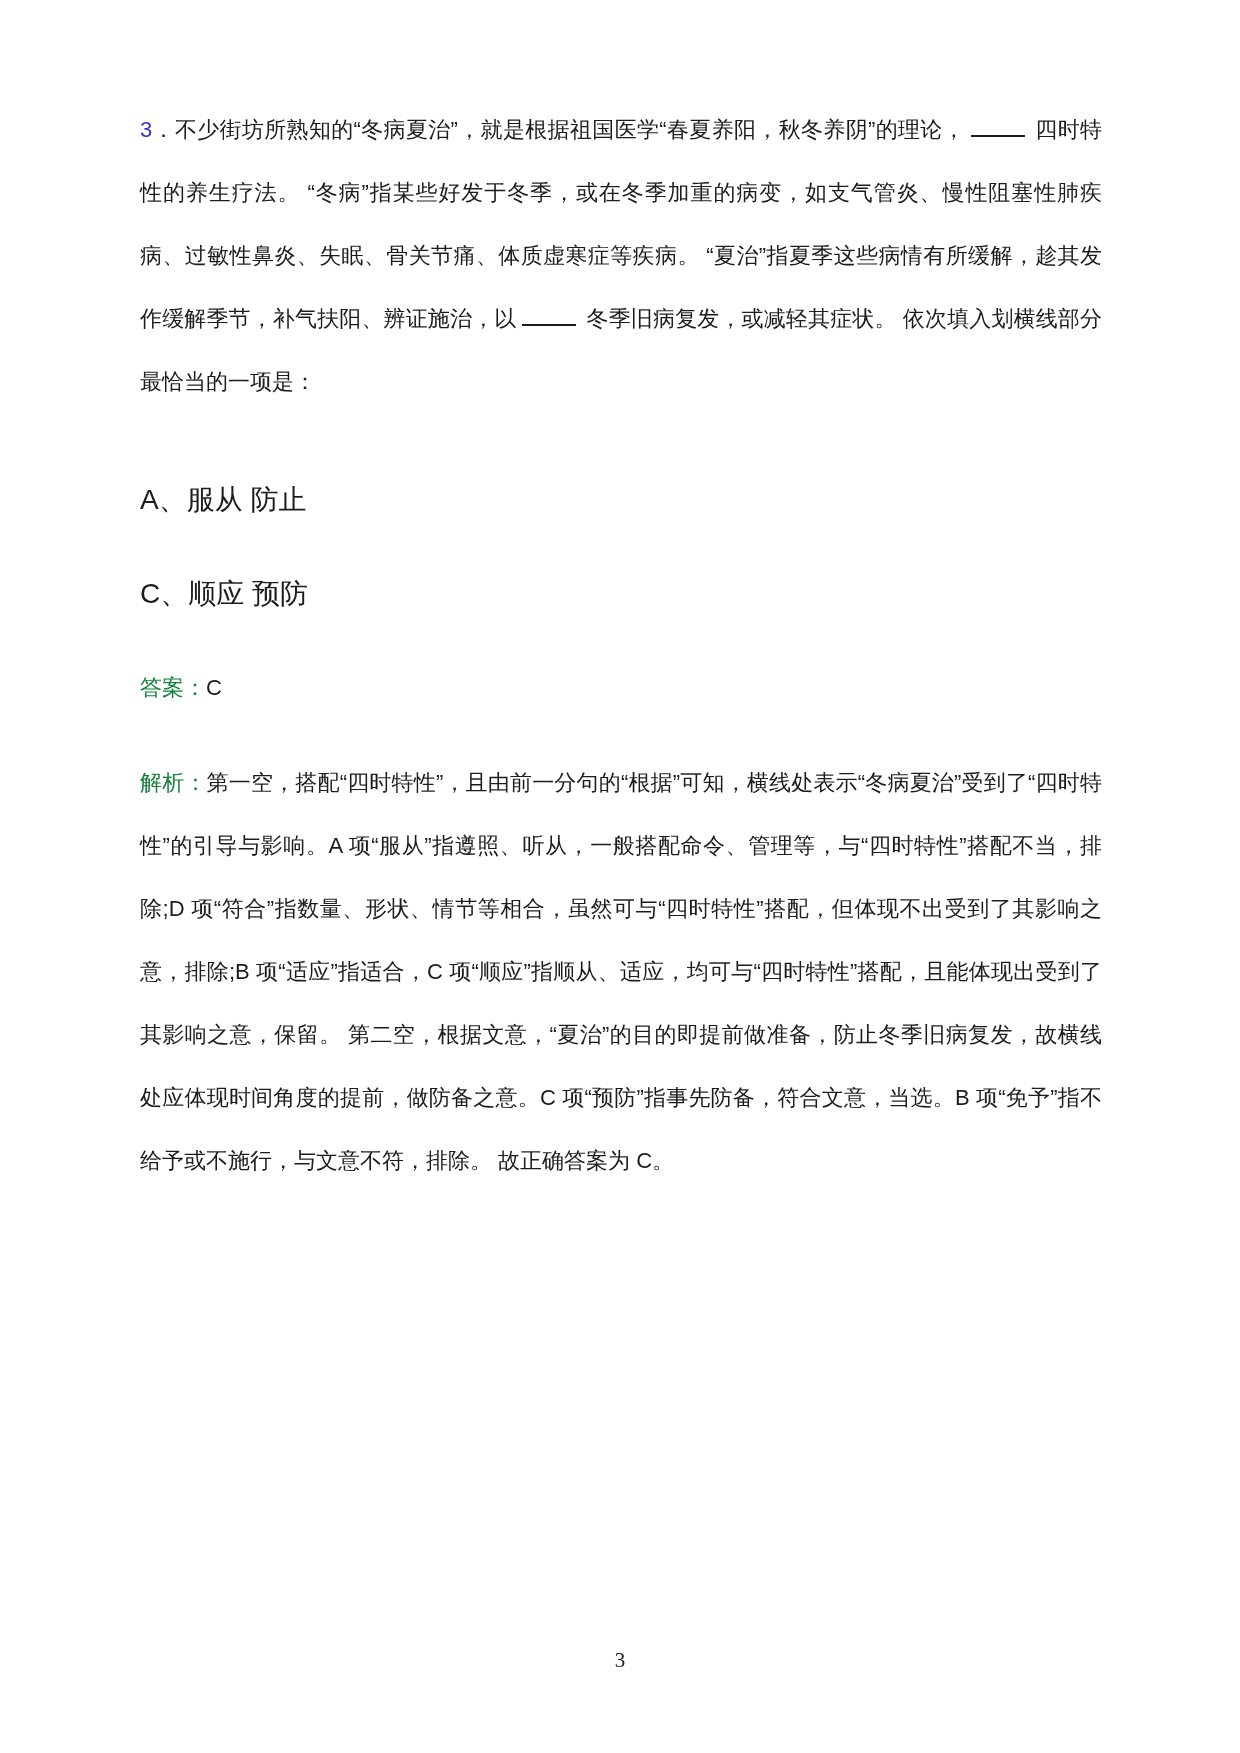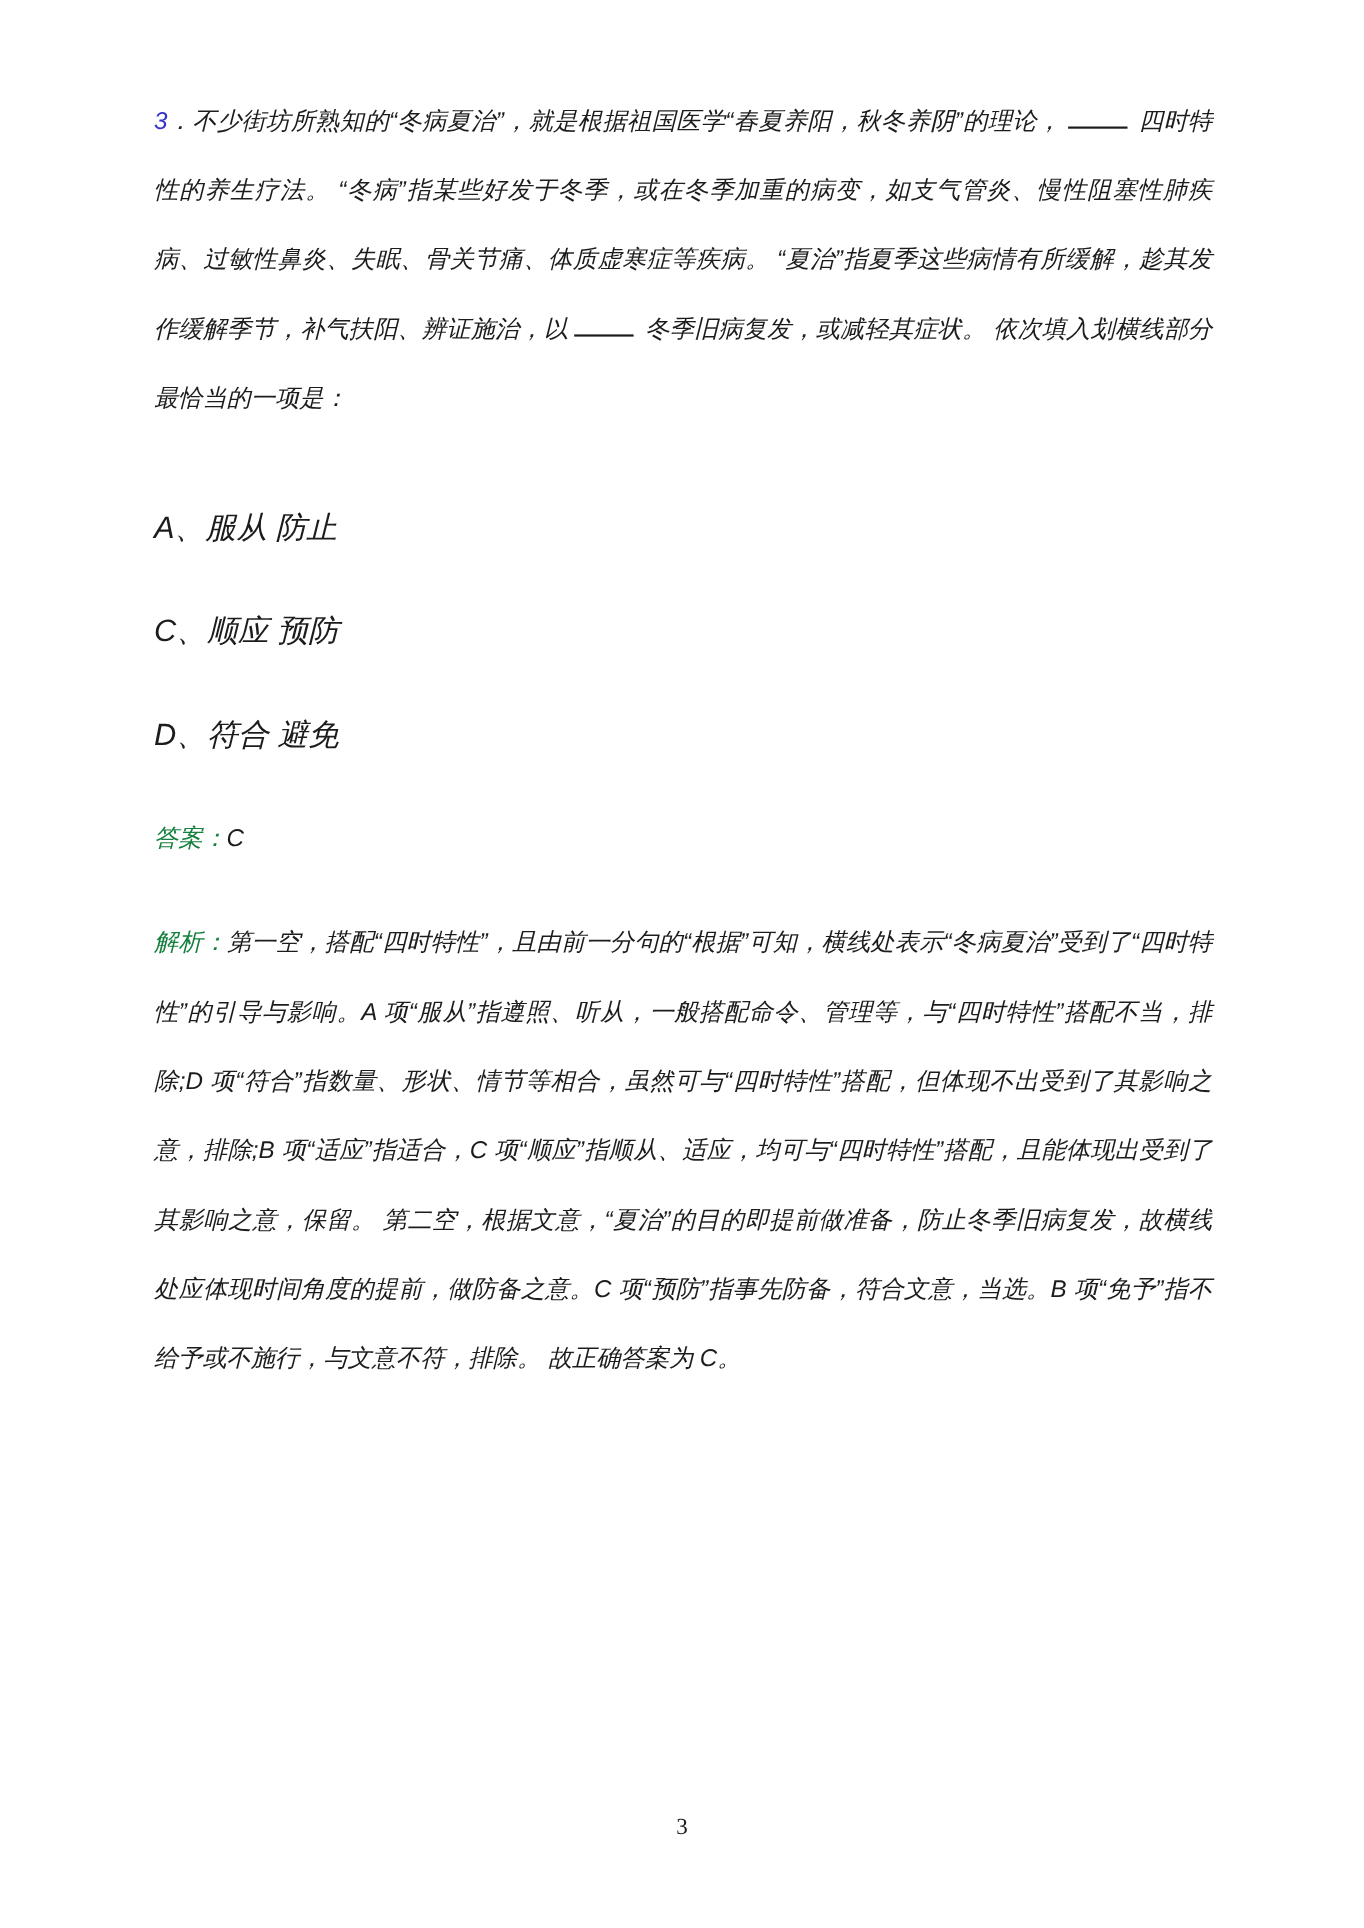--- a/index.html
+++ b/index.html
@@ -10,22 +10,21 @@
   .page {
     position: relative;
     width: 1240px;
     height: 1753px;
     background: #ffffff;
     font-family: "Liberation Sans", "DejaVu Sans", sans-serif;
     color: #1c1c1c;
     overflow: hidden;
   }
   .content {
-    padding: 78px 138px 0 140px;
-    font-style: italic;
+    padding: 98px 138px 0 140px;
   }
   .para {
     font-size: 22px;
     line-height: 63px;
     text-align: justify;
     margin: 0;
     color: #1c1c1c;
   }
   .q-num {
     color: #3333cc;
@@ -72,21 +71,20 @@
 <body>
 
 <div class="page">
   <div class="content">
 
     <p class="para"><span class="q-num">3</span><span>．</span><span>不少街坊所熟知的“冬病夏治”，就是根据祖国医学“春夏养阳，秋冬养阴”的理论，</span><span class="blank"></span><span>四时特性的养生疗法。 “冬病”指某些好发于冬季，或在冬季加重的病变，如支气管炎、慢性阻塞性肺疾病、过敏性鼻炎、失眠、骨关节痛、体质虚寒症等疾病。 “夏治”指夏季这些病情有所缓解，趁其发作缓解季节，补气扶阳、辨证施治，以</span><span class="blank"></span><span>冬季旧病复发，或减轻其症状。 依次填入划横线部分最恰当的一项是：</span></p>
 
     <div class="options">
       <p class="option">A、服从 防止</p>
       <p class="option">C、顺应 预防</p>
-      <p class="option">D、符合 避免</p>
     </div>
 
     <p class="answer-line"><span class="green-label">答案</span><span class="green-label">：</span><span>C</span></p>
 
     <p class="para analysis"><span class="green-label">解析</span><span class="green-label">：</span><span>第一空，搭配“四时特性”，且由前一分句的“根据”可知，横线处表示“冬病夏治”受到了“四时特性”的引导与影响。A 项“服从”指遵照、听从，一般搭配命令、管理等，与“四时特性”搭配不当，排除;D 项“符合”指数量、形状、情节等相合，虽然可与“四时特性”搭配，但体现不出受到了其影响之意，排除;B 项“适应”指适合，C 项“顺应”指顺从、适应，均可与“四时特性”搭配，且能体现出受到了其影响之意，保留。 第二空，根据文意，“夏治”的目的即提前做准备，防止冬季旧病复发，故横线处应体现时间角度的提前，做防备之意。C 项“预防”指事先防备，符合文意，当选。B 项“免予”指不给予或不施行，与文意不符，排除。 故正确答案为 C。</span></p>
 
   </div>
 
   <div class="footer"><span>3</span></div>
 </div>

